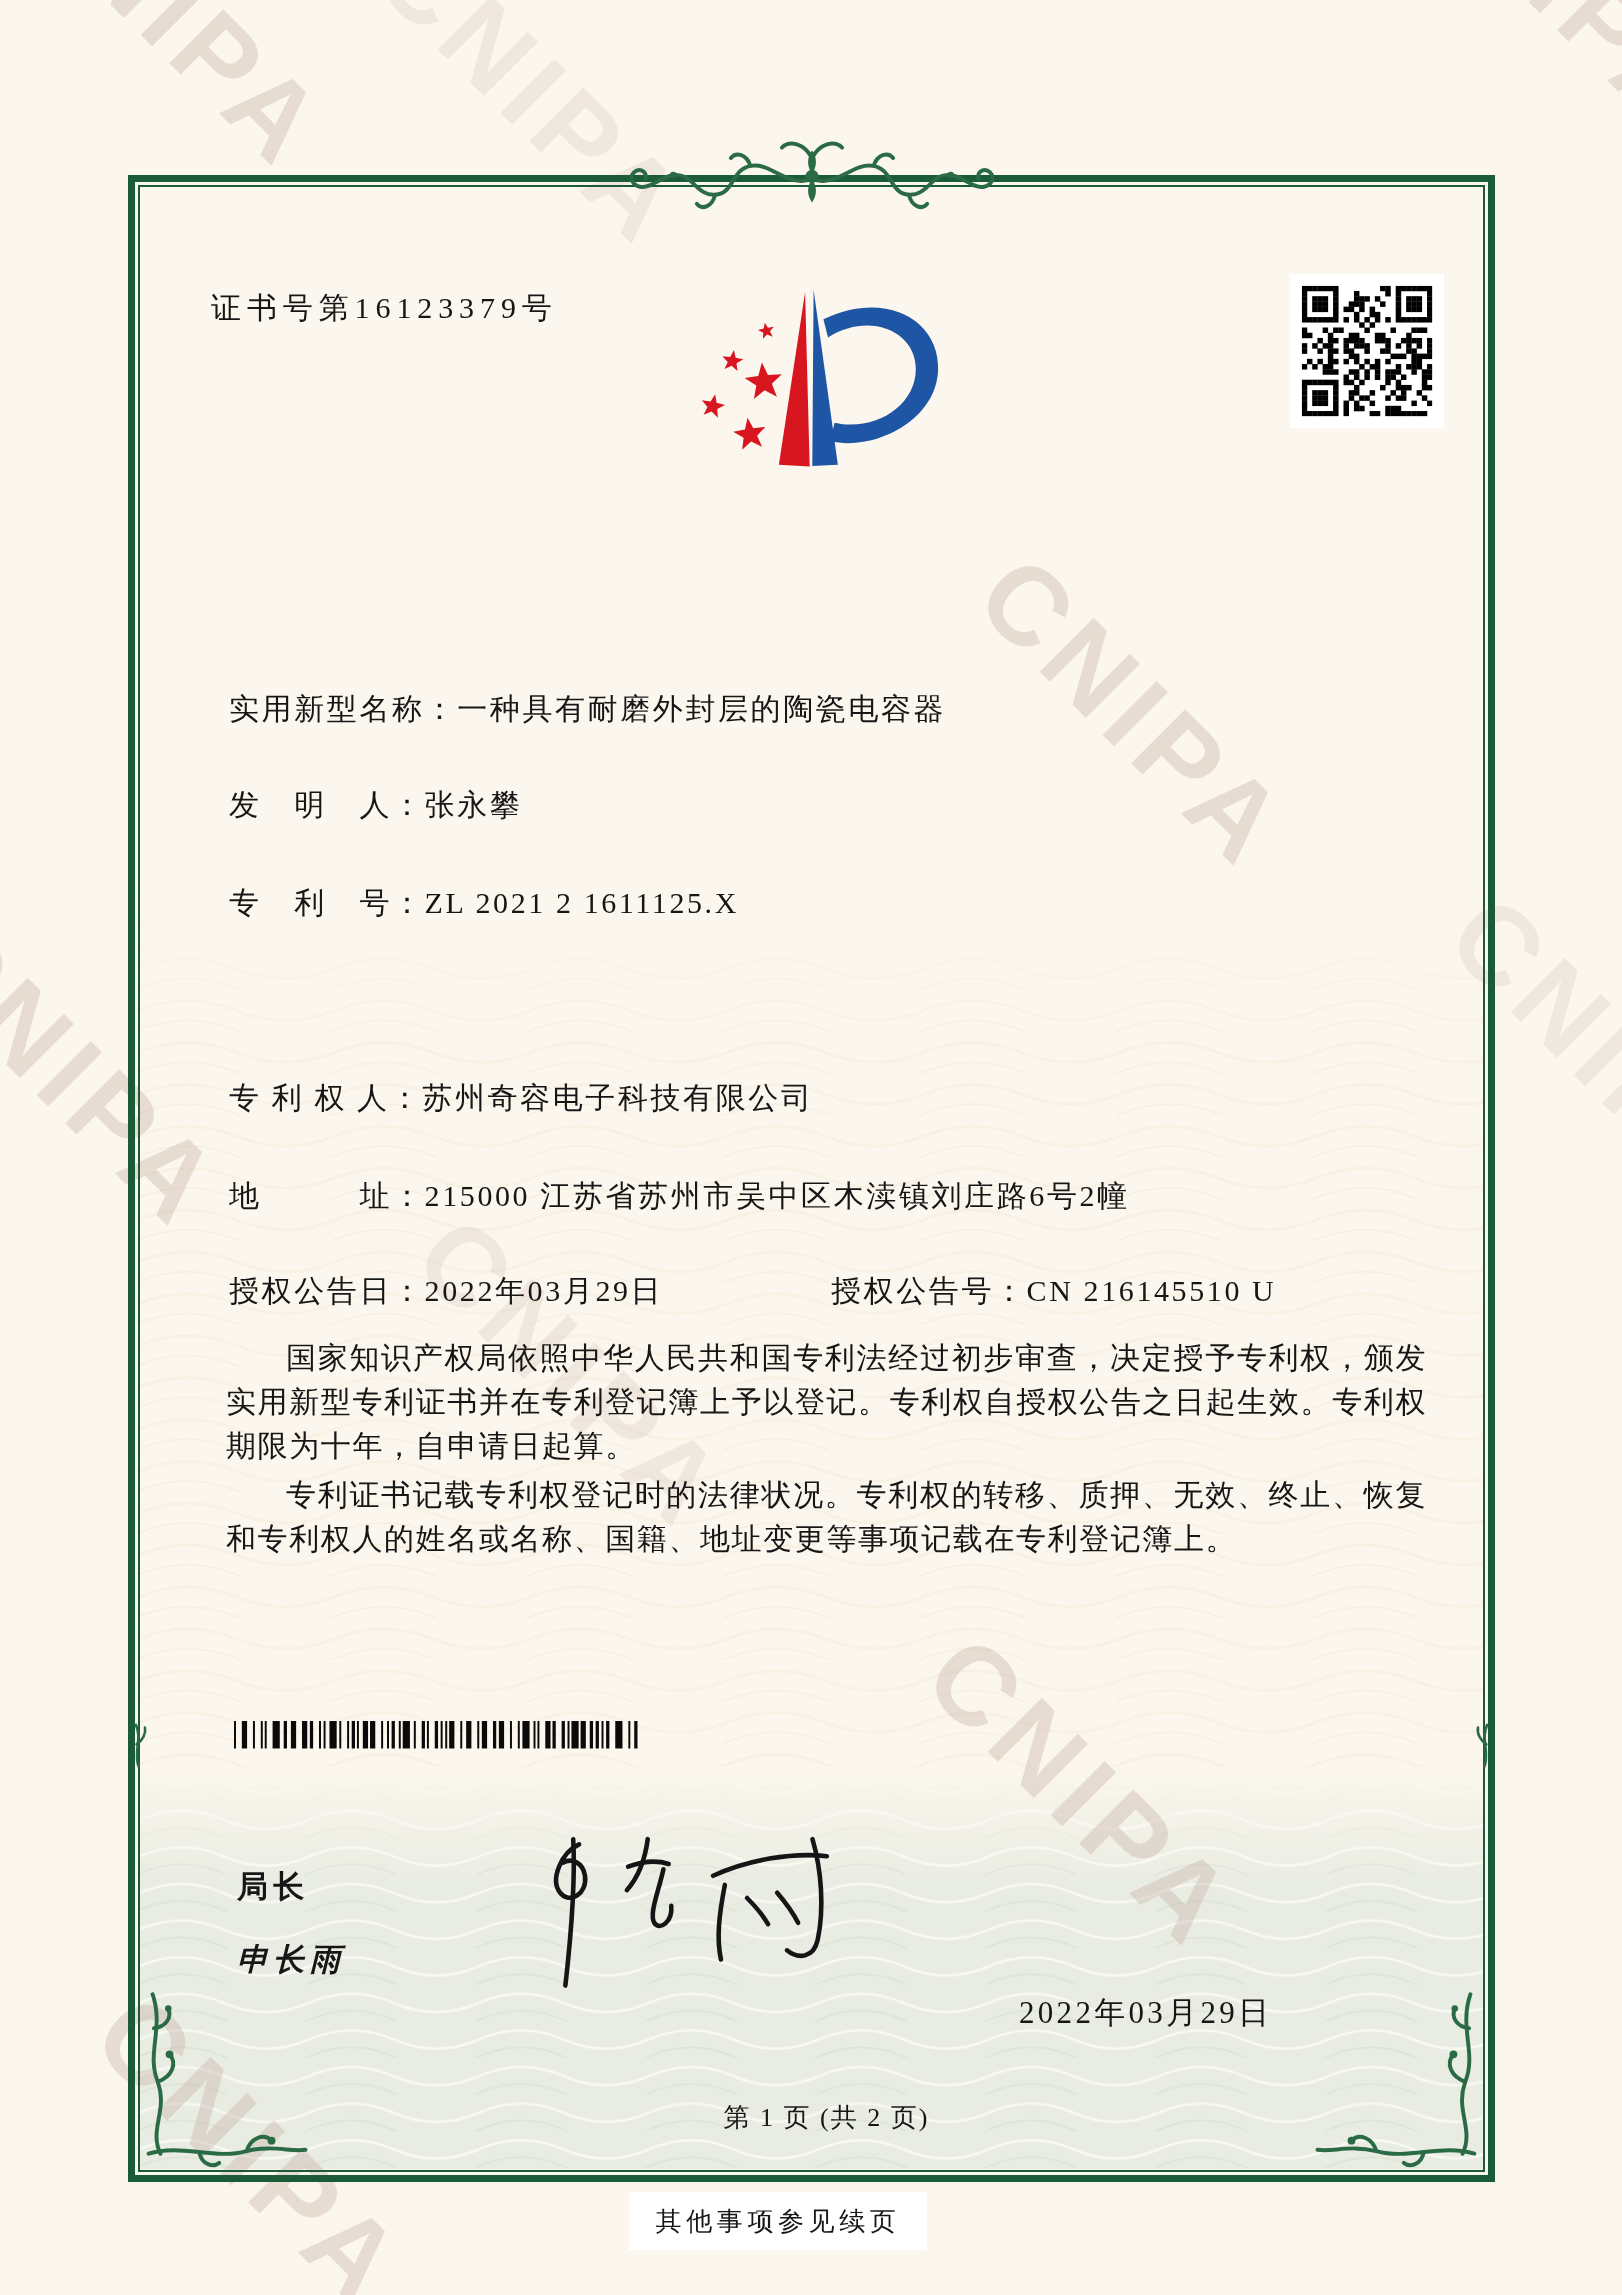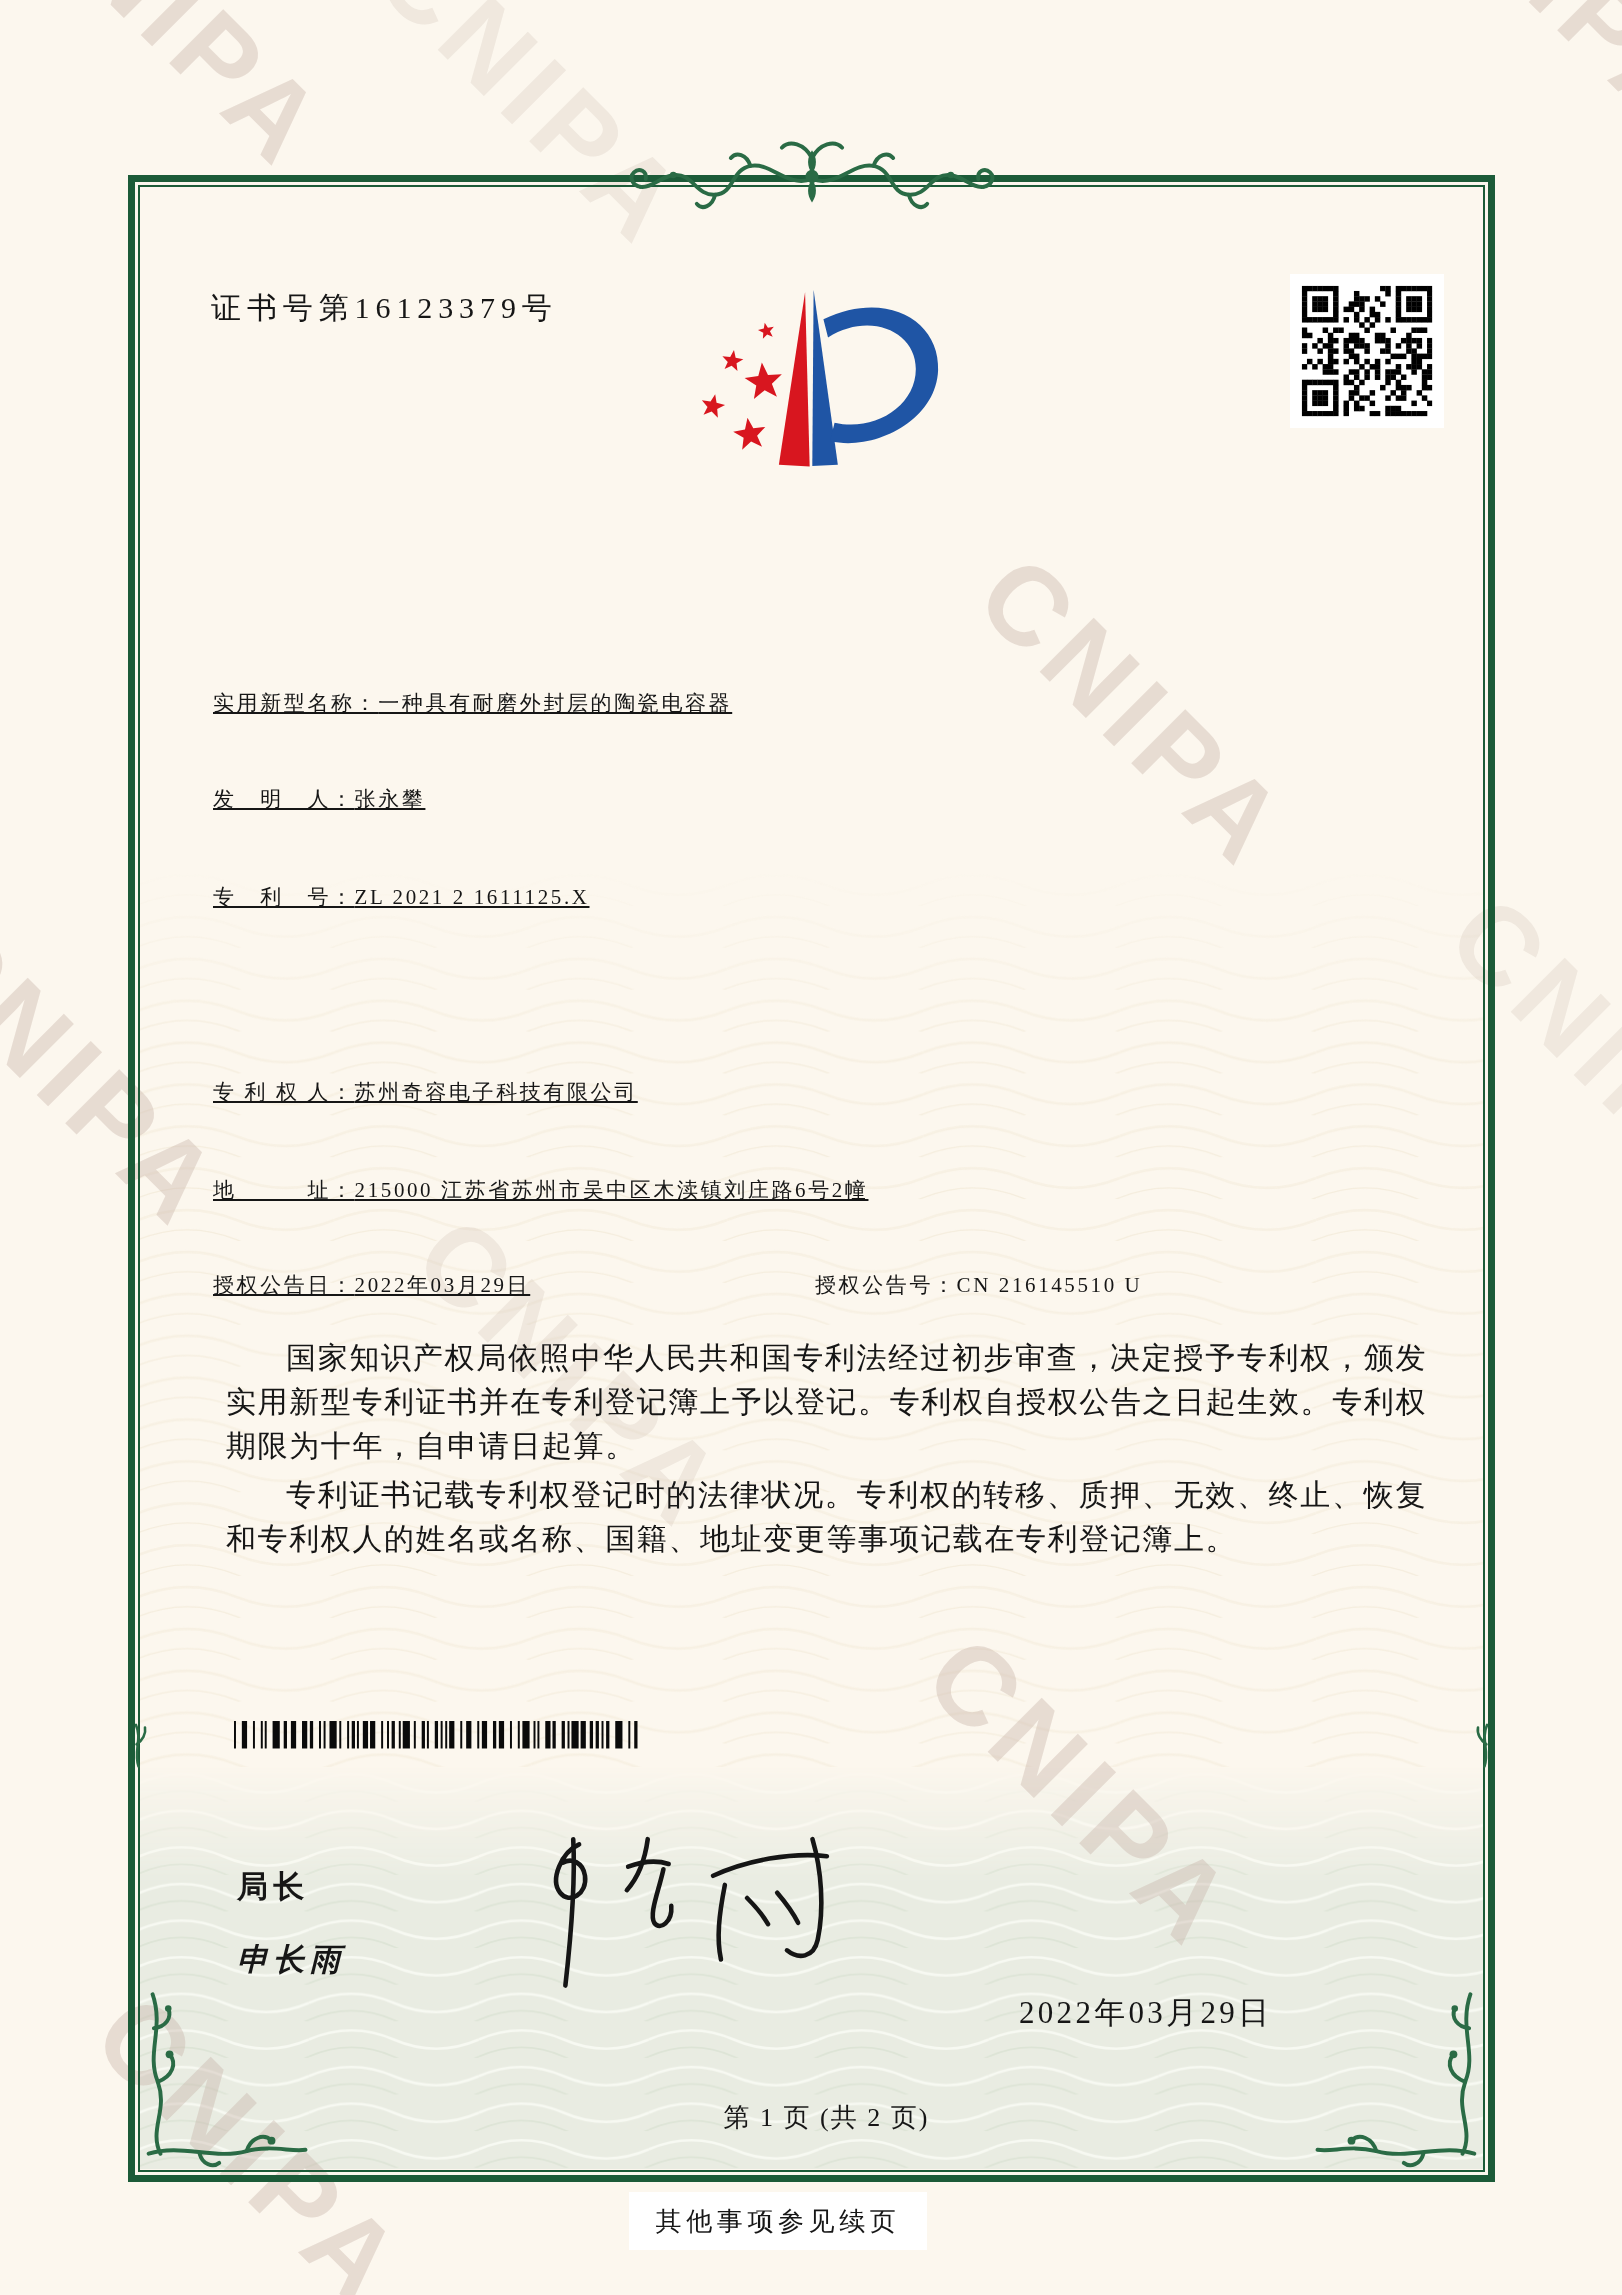--- a/index.html
+++ b/index.html
@@ -26,21 +26,21 @@
   .frame-inner{position:absolute;inset:2.6px;border:2.6px solid #1c5b38;}
   .ornament{position:absolute;z-index:2;}
 
   
   .content{position:absolute;inset:0;z-index:3;}
   .cert-no{position:absolute;left:211px;top:288px;font-size:30px;letter-spacing:5.9px;text-align:center;}
   .logo{position:absolute;left:695px;top:285px;}
   .qr{position:absolute;left:1290px;top:274px;}
   .title{position:absolute;left:128px;right:128px;top:495px;text-align:center;
          font-size:77px;font-weight:bold;letter-spacing:15.7px;}
-  .row{position:absolute;left:213px;font-size:21px;letter-spacing:2.6px;white-space:nowrap;text-decoration:underline;}
+  .row{position:absolute;left:229px;font-size:30px;letter-spacing:2.6px;white-space:nowrap;}
   .row .pair2{position:absolute;left:602px;top:0;white-space:nowrap;}
   .body-text{position:absolute;left:226px;top:1336px;width:1201px;font-size:30px;
              line-height:44px;letter-spacing:1.6px;text-align:justify;}
   .body-text p{margin:0 0 5.2px 0;text-indent:2em;}
   .barcode{position:absolute;left:234px;top:1721px;}
   .officer{position:absolute;left:237px;top:1866px;font-size:31px;font-weight:bold;letter-spacing:5.2px;}
   .officer .name{display:block;margin-top:31px;font-style:italic;}
   .signature{position:absolute;left:517px;top:1830px;}
   .issue-date{position:absolute;left:1019px;top:1992px;font-size:31px;letter-spacing:3.3px;}
   .page-num{position:absolute;left:128px;right:128px;top:2100px;text-align:center;

